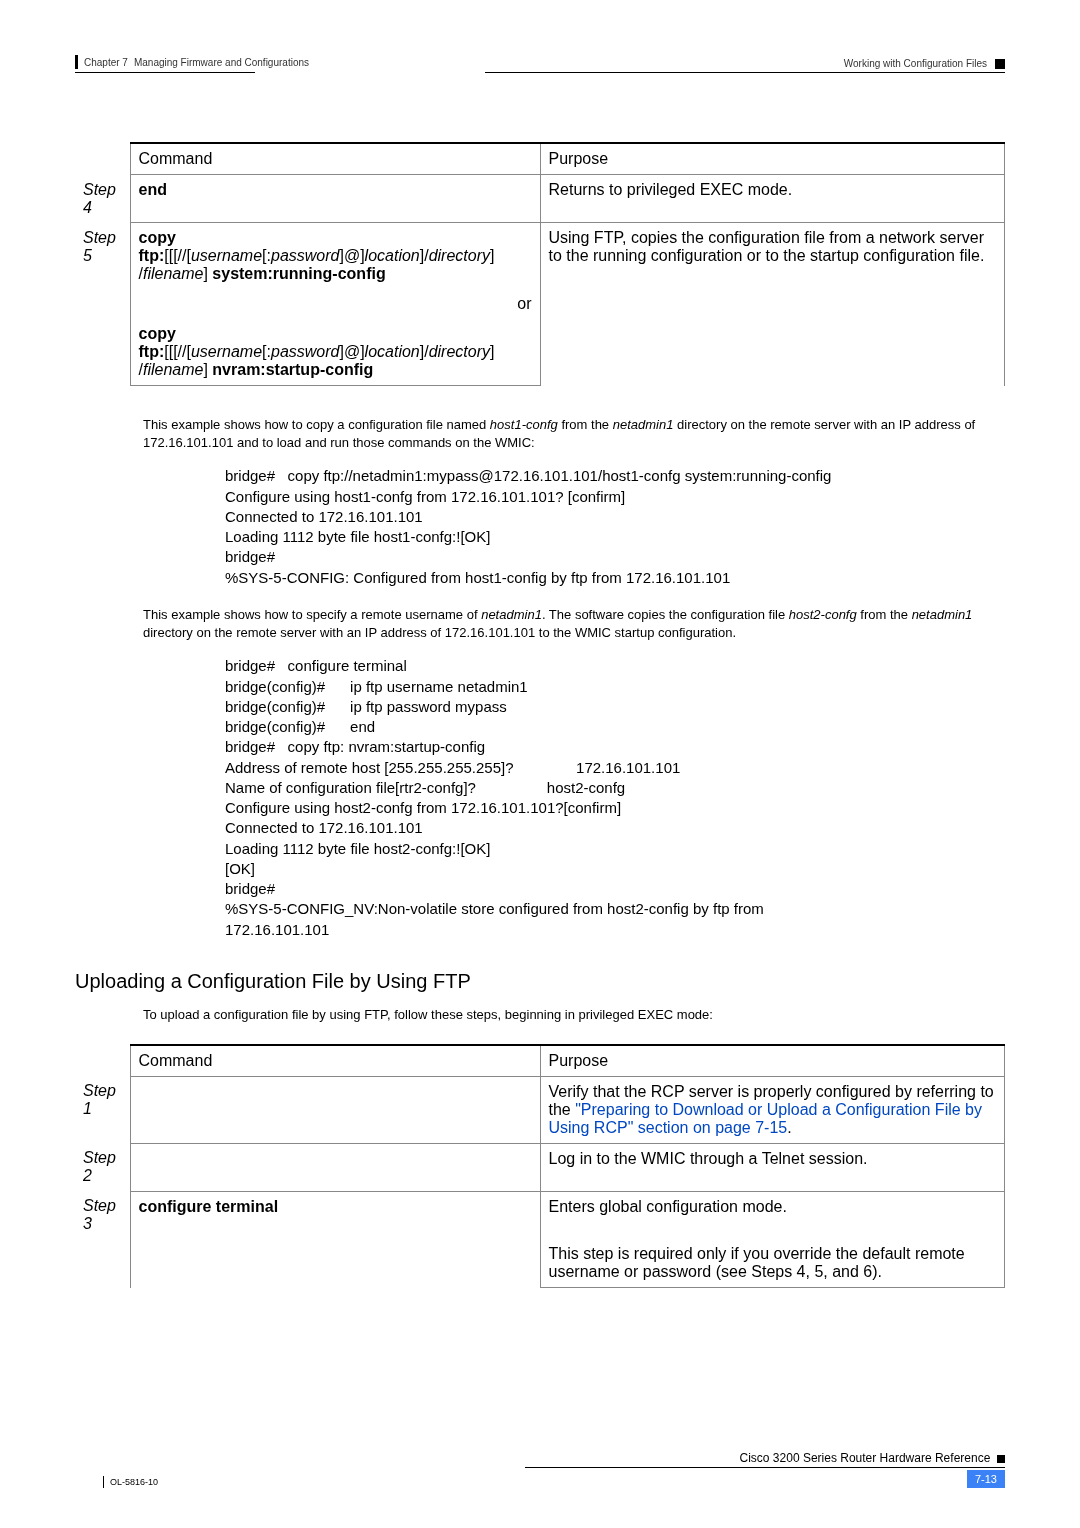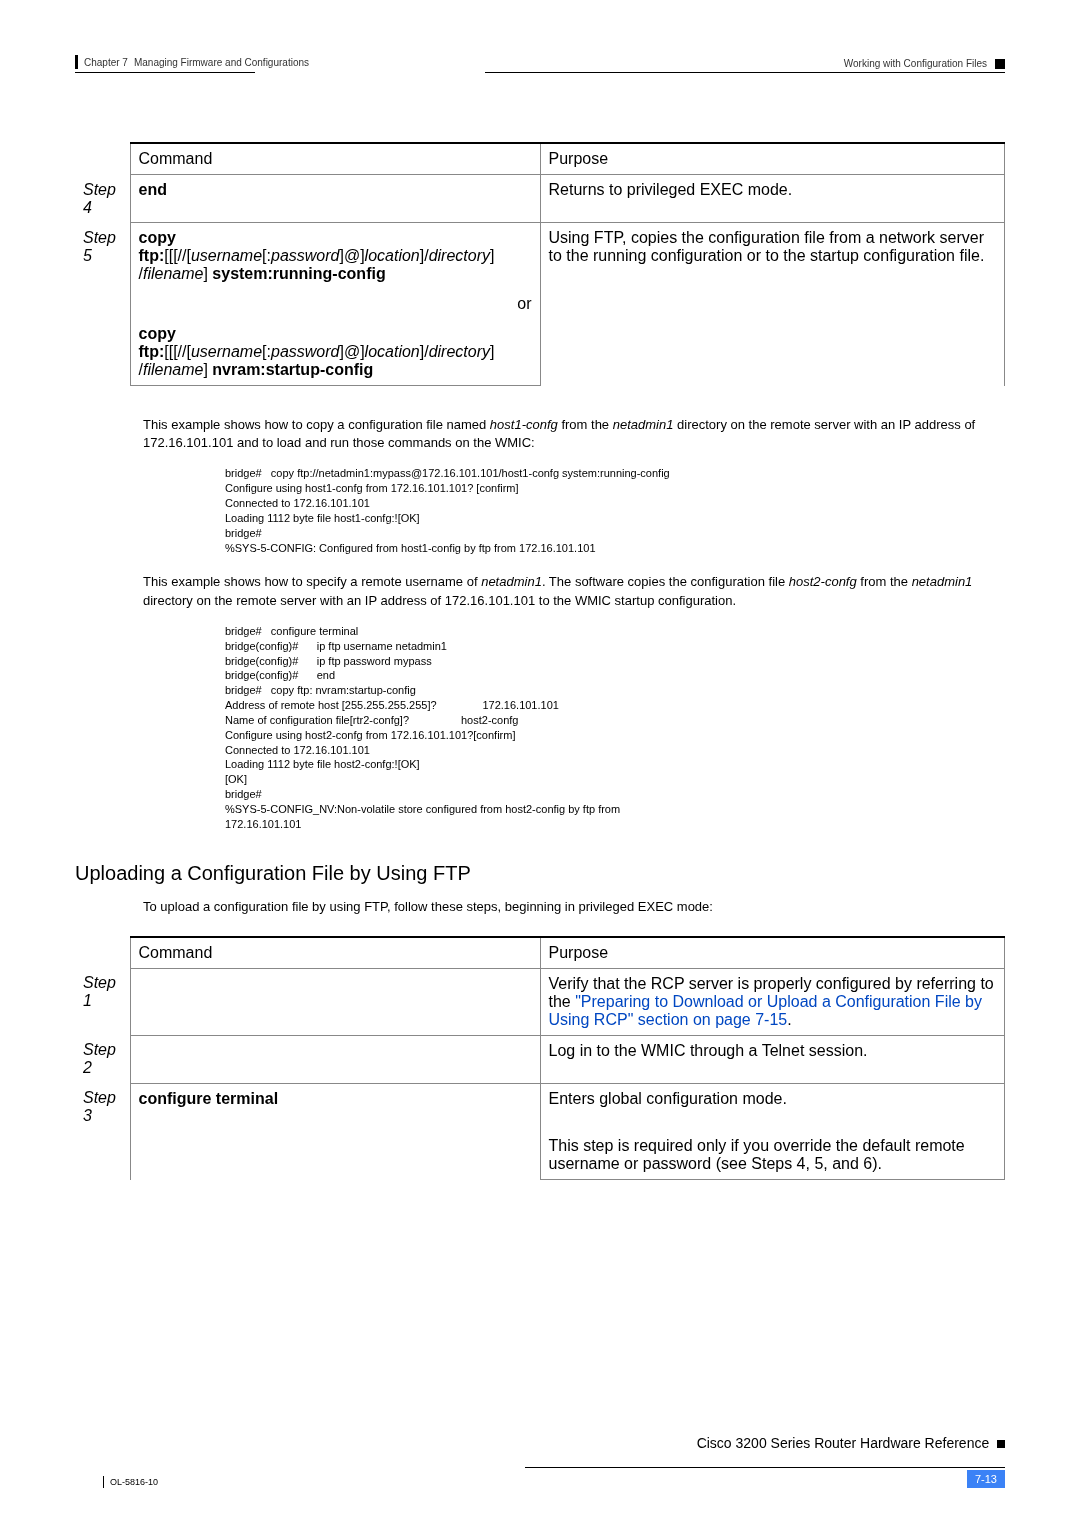--- a/index.html
+++ b/index.html
@@ -79,21 +79,21 @@
   .bold { font-weight: bold; }
   .body-text {
     margin-left: 68px;
     margin-bottom: 14px;
     font-size: 13px;
     line-height: 1.4;
   }
   .code-block {
     margin-left: 150px;
     font-family: Arial, sans-serif;
-    font-size: 11px;
+    font-size: 15px;
     white-space: pre;
     margin-bottom: 18px;
     line-height: 1.35;
   }
   .section-title {
     font-size: 20px;
     font-weight: normal;
     margin-top: 30px;
     margin-bottom: 13px;
   }
@@ -131,21 +131,21 @@
     background:#3b82f6;
     color:#fff;
     padding:3px 8px;
     font-size:11px;
   }
   .sq-small { width:8px; height:8px; background:#000;}
   .ital { font-style: italic; }
   .no-top td { border-top: none; }
   .no-bottom td { border-bottom: none; }
   .thick-top { border-top: 2px solid #000 !important; }
-  .scope-note { font-size: 14px; margin-bottom:16px; text-align: right;}
+  .scope-note { font-size: 12px; margin-bottom:2px; text-align: right;}
 </style>
 </head>
 <body>
 
 <div class="top-header">
   <div class="top-left">
     <span class="bar-v"></span>
     <span>Chapter 7</span>
     <span>Managing Firmware and Configurations</span>
   </div>

